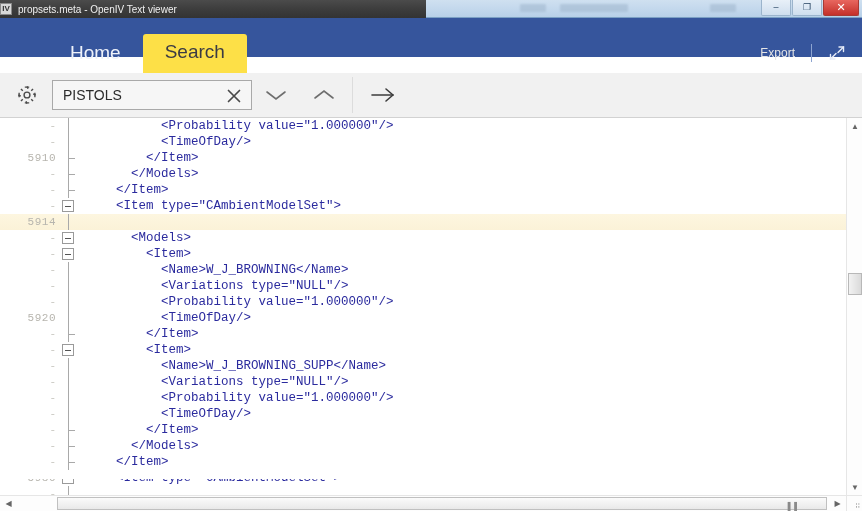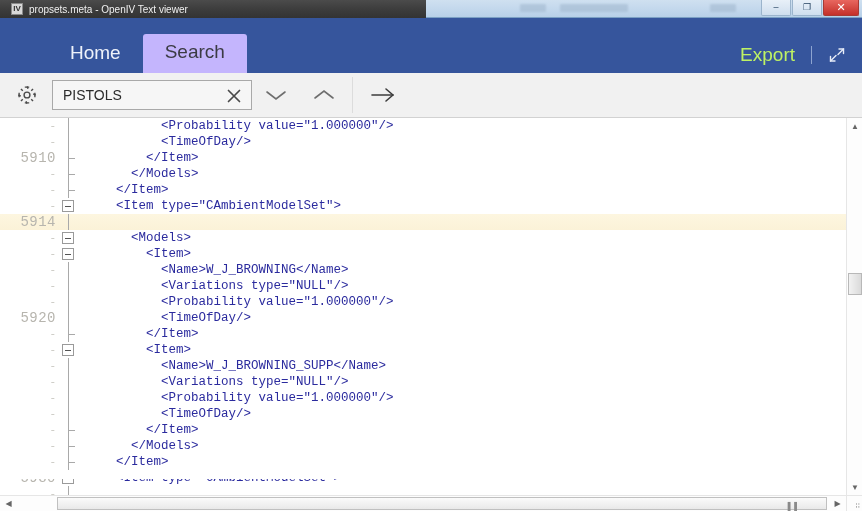--- a/index.html
+++ b/index.html
@@ -34,47 +34,47 @@
   .wc-min { left: 761px; width: 30px; background: linear-gradient(to bottom,#e8f0f8,#cfdeee); border-radius:0 0 2px 2px;}
   .wc-max { left: 792px; width: 30px; background: linear-gradient(to bottom,#e8f0f8,#cfdeee); border-radius:0 0 2px 2px;}
   .wc-close { left: 823px; width: 36px; background: linear-gradient(to bottom,#e8675f,#c4302a); border-color:#a83a34; border-radius:0 0 2px 2px;}
   .wc-glyph { font-size: 9px; color:#24415f; line-height:1; }
   .wc-close .wc-glyph { color:#fff; font-size:11px; }
 
   
   .titlebar {
     position: absolute; left: 0; top: 0; width: 426px; height: 18px;
     background: linear-gradient(to bottom, #4b4b4b 0%, #3d3d3d 50%, #333333 100%);
-    display: flex; align-items: center; padding-left: 11px; gap: 6px;
+    display: flex; align-items: center; padding-left: 0; gap: 6px;
     color: #f2f2f2;
   }
   .title-icon {
     width: 12px; height: 12px; background: #d8d8d8; border: 1px solid #8a8a8a;
     display:flex; align-items:center; justify-content:center;
     font-size: 8px; font-weight: bold; color: #333; line-height:1;
     font-family: "Liberation Sans", sans-serif;
   }
   .title-text { font-size: 10px; color: #f0f0f0; white-space: nowrap; }
 
   
   .ribbon {
-    position: absolute; left: 0; top: 18px; width: 862px; height: 55px;
+    position: absolute; left: 0; top: 18px; width: 862px; height: 39px;
     background: #36559c;
   }
   .tabs { position:absolute; left: 48px; top: 10px; display: flex; align-items: flex-end; height: 45px; }
   .tab {
     font-size: 19px; padding: 8px 22px 11px 22px; line-height: 1;
     color: #eef2fa; cursor: default; white-space: nowrap;
   }
   .tab.active {
-    background: #c4b5fd; color: #3b3b44;
+    background: #fde047; color: #3b3b44;
     border-radius: 3px 3px 0 0; padding-bottom: 12px;
   }
   .ribbon-right { position: absolute; right: 16px; top: 26px; display:flex; align-items:center; gap: 16px; }
-  .export-link { font-size: 19px; color: #bef264; white-space: nowrap; }
+  .export-link { font-size: 12px; color: #e5e5e5; white-space: nowrap; }
   .rr-div { width:1px; height: 18px; background: #8da4d0; }
   .expand-ico { width: 18px; height: 18px; color:#e6ecf8; }
 
   
   .searchbar {
     position: absolute; left: 0; top: 73px; width: 862px; height: 45px;
     background: #f1f1f1; border-bottom: 1px solid #d2d2d2;
     display: flex; align-items: center;
   }
   .gear-btn { width: 42px; display:flex; align-items:center; justify-content:center; margin-left: 6px;}
@@ -105,21 +105,21 @@
 
   .line {
     position: relative; height: 16px; line-height: 16px; width: 100%;
     font-family: "Liberation Mono", monospace; font-size: 12.5px;
     white-space: pre; color: #2b2b9e;
   }
   .line.current { background: linear-gradient(to bottom,#fdf6e0,#fbf2d8); text-decoration: underline; }
 
   .lineno {
     position: absolute; left: 0; width: 56px; text-align: right;
-    font-family: "Liberation Mono", monospace; font-size: 14px; color: #b7b5ae;
+    font-family: "Liberation Mono", monospace; font-size: 11px; color: #b7b5ae;
     letter-spacing: .5px;
   }
   .dash {
     position: absolute; left: 0; width: 56px; text-align: right;
     font-family: "Liberation Mono", monospace; font-size: 11px; color: #c9c7c0;
   }
   
   .fold-col { position: absolute; left: 62px; width: 14px; height: 16px; top:0; }
   .fold-vline { position:absolute; left: 6px; top: 0; width:1px; height: 16px; background: #a9a9a9; }
   .fold-tick { position:absolute; left: 6px; top: 8px; width: 7px; height: 1px; background: #a9a9a9; }

